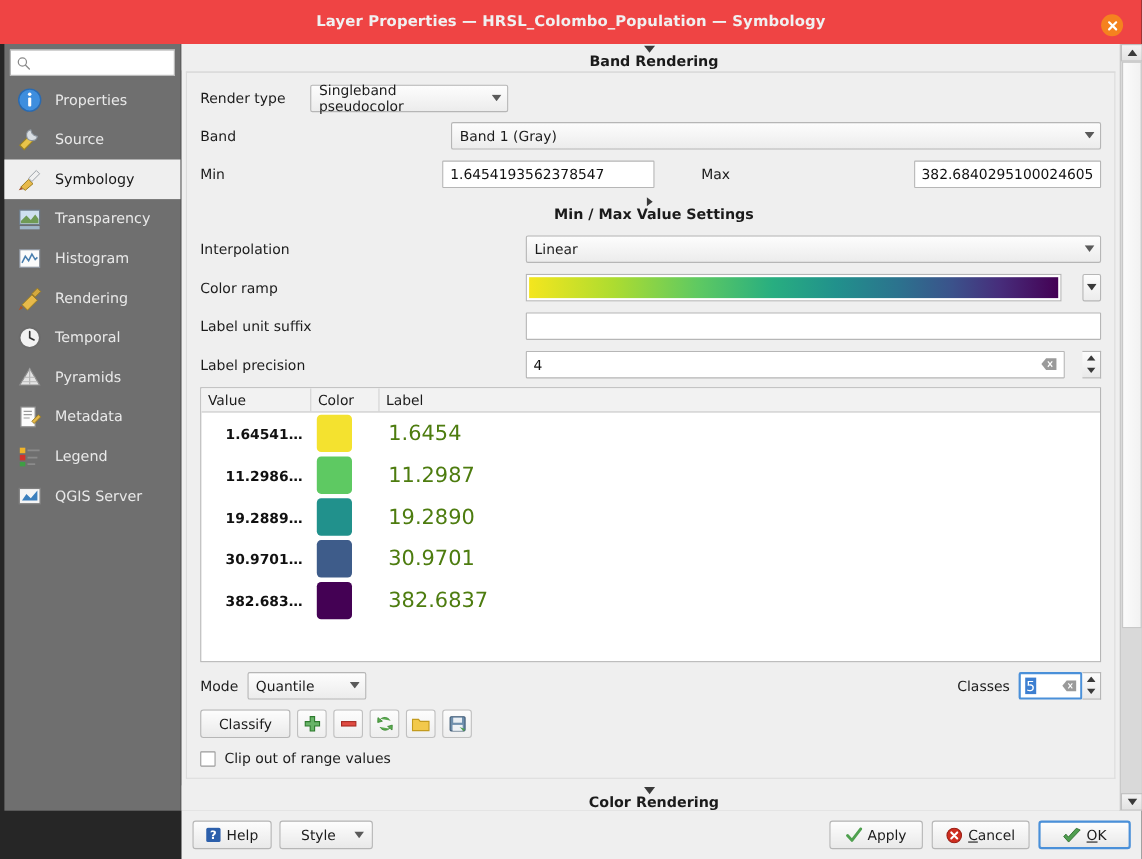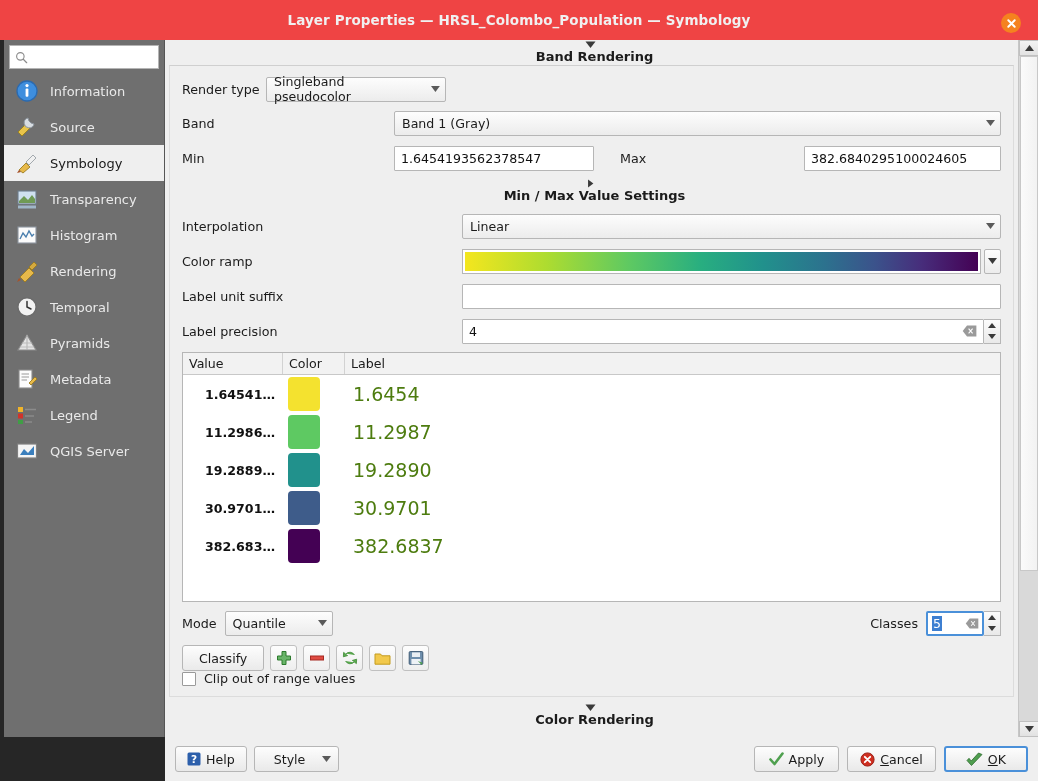--- a/index.html
+++ b/index.html
@@ -94,21 +94,21 @@
   }
   .tri { margin-right: 8px; display: block; }
   .panel {
     margin: 1px 4px 0 4px;
     background: #efefef;
     border: 1px solid #dcdcdc;
     border-top: 1px solid #cfcfcf;
     padding: 8px 12px 10px 12px;
   }
 
-  .row { display: flex; align-items: center; height: 30px; }
+  .row { display: flex; align-items: center; height: 30px; gap: 16px; }
   .row-label { color: #1b1b1b; font-size: 12.7px; }
 
   
   .combo {
     height: 25px; background: linear-gradient(#fdfdfd, #ececec);
     border: 1px solid #b6b6b6; border-radius: 2px;
     display: flex; align-items: center; justify-content: space-between;
     padding: 0 5px 0 7px; cursor: pointer; font-size: 12.6px; color: #1b1b1b;
   }
   .combo .arrow { margin-left: 8px; }
@@ -182,21 +182,21 @@
   .tbtn {
     width: 27px; height: 26px; border: 1px solid #c0c0c0; border-radius: 3px;
     background: linear-gradient(#fdfdfd, #eeeeee);
     display: flex; align-items: center; justify-content: center; cursor: pointer;
   }
   .classify-btn {
     height: 26px; padding: 0 16px; border: 1px solid #b6b6b6; border-radius: 3px;
     background: linear-gradient(#fdfdfd, #eaeaea); font-size: 12.6px;
     display: flex; align-items: center; cursor: pointer; color: #1b1b1b;
   }
-  .check-row { display: flex; align-items: flex-end; }
+  .check-row { display: flex; align-items: flex-end; margin-top: 11px; }
   .cbox {
     width: 14px; height: 14px; border: 1px solid #9a9a9a; background: #fff;
     margin-right: 8px; cursor: pointer; border-radius: 1px;
   }
 
   
   .vscroll {
     position: absolute; right: 0; top: 0; width: 20px; height: 697px;
     background: #d9d9d9; border-left: 1px solid #c6c6c6;
   }
@@ -254,21 +254,21 @@
     <div class="nav-list">
 
       <div class="nav-item">
         <span class="nav-ico">
           <svg width="24" height="24" viewBox="0 0 24 24">
             <circle cx="12" cy="12" r="10" fill="#3e8ede" stroke="#2a6ab0" stroke-width="1.3"></circle>
             <circle cx="12" cy="6.6" r="1.6" fill="#fff"></circle>
             <rect x="10.6" y="9.6" width="2.8" height="8.2" rx="1" fill="#fff"></rect>
           </svg>
         </span>
-        <span>Information</span>
+        <span>Properties</span>
       </div>
 
       <div class="nav-item">
         <span class="nav-ico">
           <svg width="24" height="24" viewBox="0 0 24 24">
             <path d="M3 17 L13 7 L17 11 L7 21 Z" fill="#e9c44a" stroke="#9c8320" stroke-width="1"></path>
             <path d="M13 3 a5 5 0 1 0 6 6 l-3-1 -2-2 z" fill="#d8dde2" stroke="#8b939c" stroke-width="1"></path>
           </svg>
         </span>
         <span>Source</span>

